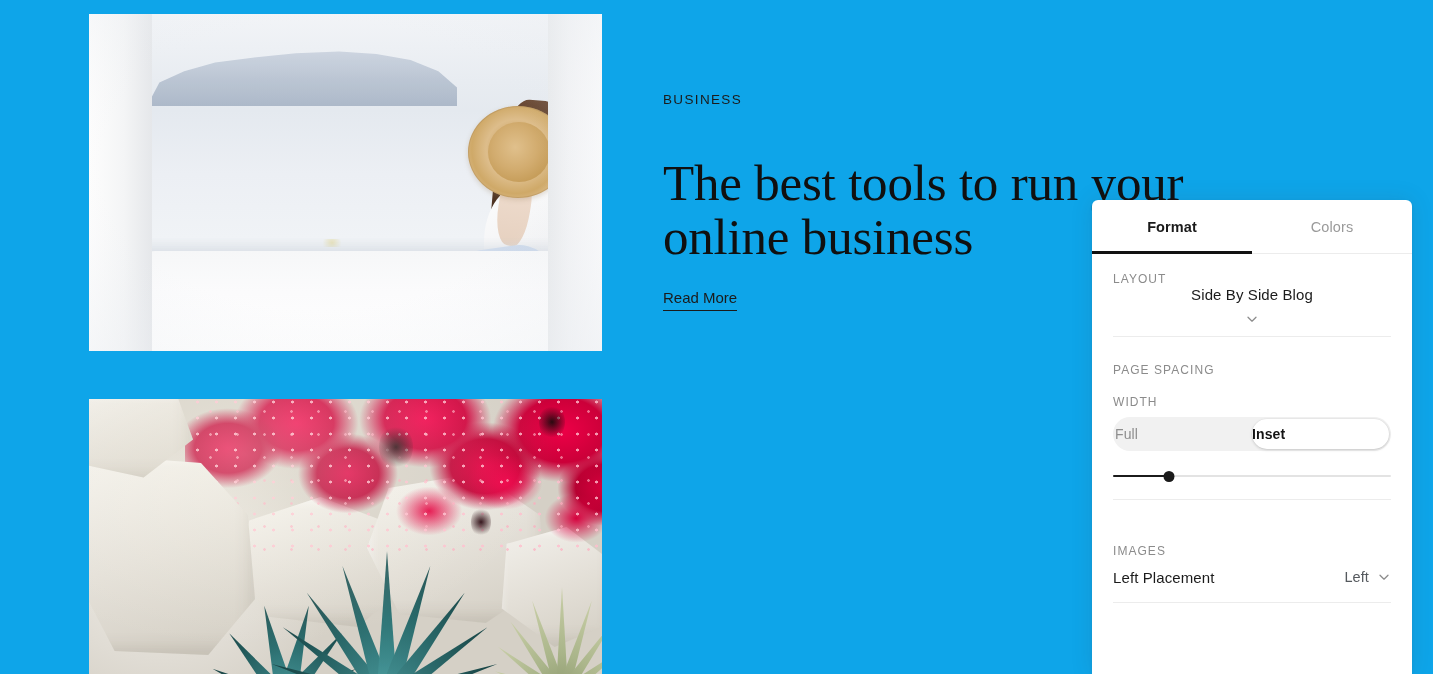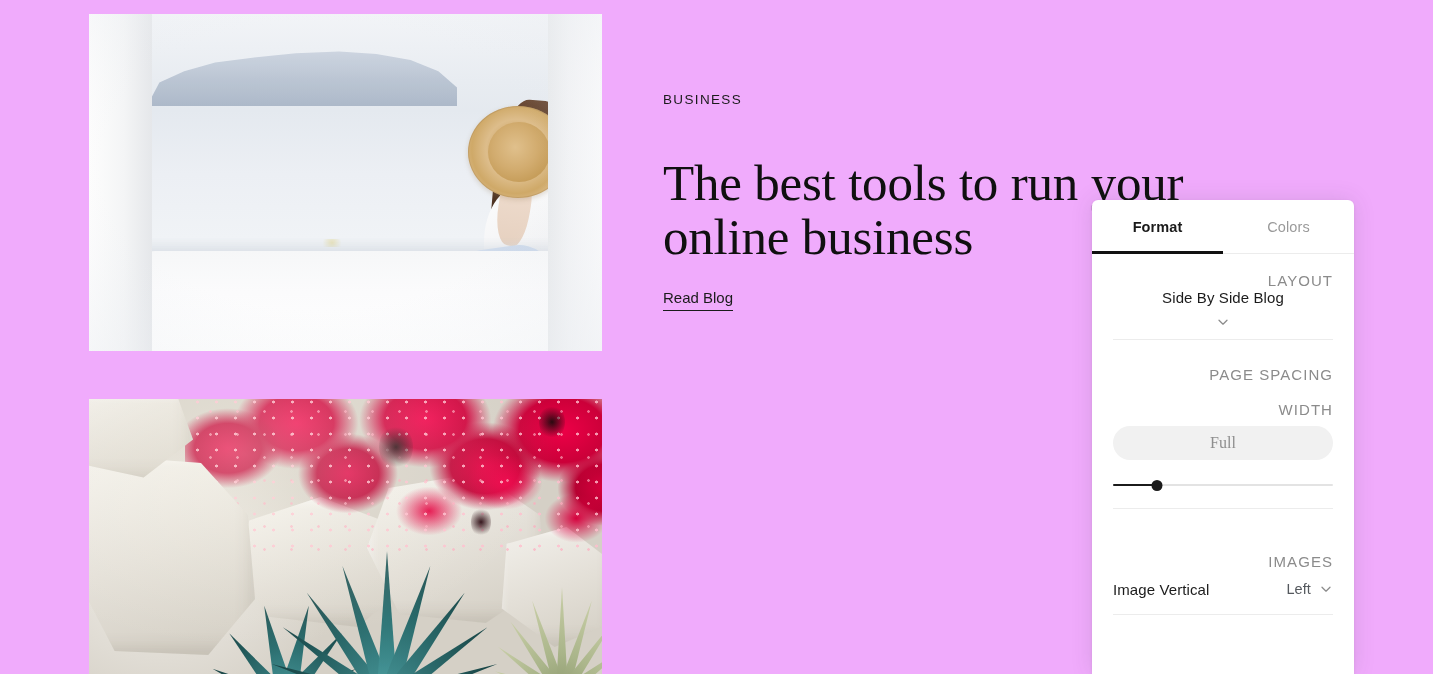--- a/index.html
+++ b/index.html
@@ -5,21 +5,21 @@
   * { box-sizing: border-box; margin: 0; padding: 0; }
   html, body {
     width: 1433px; height: 674px;
     background: #ffffff;
     font-family: "Liberation Sans", sans-serif;
     overflow: hidden;
   }
   #stage { position: relative; width: 1433px; height: 674px; background: #ffffff; }
 
   
-  .blog-canvas { position: absolute; inset: 0; background: #f0abfc; }
+  .blog-canvas { position: absolute; inset: 0; background: #0ea5e9; }
 
   .post { position: absolute; left: 0; right: 0; }
   .post-1 { top: 14px; }
   .post-2 { top: 399px; }
 
   .post-media {
     position: absolute; left: 89px; width: 513px;
     overflow: hidden; background: #eceff1;
   }
   .post-1 .post-media { top: 0; height: 337px; }
@@ -209,21 +209,21 @@
     background: linear-gradient(180deg,#c9cfa8 0%,#aab58a 60%,#8e9a70 100%);
     clip-path: polygon(50% 0%, 100% 86%, 50% 100%, 0% 86%);
   }
   .ph2 .sun {
     position: absolute; inset: 0;
     background: radial-gradient(ellipse at 30% 20%, rgba(255,252,240,.35) 0%, rgba(255,252,240,0) 62%);
   }
 
   
   .panel {
-    position: absolute; left: 1092px; top: 200px; width: 262px; height: 474px;
+    position: absolute; left: 1092px; top: 200px; width: 320px; height: 474px;
     background: #ffffff;
     border-radius: 6px 6px 0 0;
     box-shadow: 0 0 22px rgba(60,64,70,.13), 0 1px 3px rgba(60,64,70,.10);
     overflow: hidden;
   }
   .panel-tabs {
     display: flex; height: 54px; border-bottom: 1px solid #ececec;
     position: relative;
   }
   .tab {
@@ -232,42 +232,41 @@
     position: relative;
   }
   .tab.active { color: #1a1a1a; font-weight: 700; }
   .tab.active::after {
     content: ""; position: absolute; left: 0; right: 0; bottom: -1px;
     height: 3px; background: #111111;
   }
   .panel-body { padding: 0 21px; }
 
   .sec-label {
-    font-size: 15px; letter-spacing: 1.05px; color: #8b8b8b;
-    text-transform: uppercase; font-weight: 400; text-align: right;
+    font-size: 12px; letter-spacing: 1.05px; color: #8b8b8b;
+    text-transform: uppercase; font-weight: 400;
   }
   .row {
     display: flex; align-items: center; justify-content: space-between;
     height: 36px;
   }
   .row-title { font-size: 15px; color: #1b1b1b; letter-spacing: .1px; }
   .row-val { font-size: 14.5px; color: #55595e; letter-spacing: .1px; }
   .chev { width: 14px; height: 14px; display: inline-block; flex: 0 0 auto; }
   .chev svg { display: block; }
   .divider { height: 1px; background: #ececec; }
 
   .seg {
     display: flex; height: 34px; border-radius: 17px;
     background: #f1f1f1; padding: 2px; margin-top: 8px;
   }
   .seg-opt {
-    flex: 1; display: flex; align-items: center; justify-content: center;
-    font-size: 16px; color: #8e8e8e; border-radius: 15px; cursor: pointer;
+    flex: 1; display: flex; align-items: center; 
+    font-size: 14px; color: #8e8e8e; border-radius: 15px; cursor: pointer;
     letter-spacing: .1px;
-    font-family: Liberation Serif, serif;
   }
   .seg-opt.on {
     background: #ffffff; color: #141414; font-weight: 700;
     box-shadow: 0 1px 3px rgba(0,0,0,.16), 0 0 0 .5px rgba(0,0,0,.04);
   }
 
   .slider-wrap { height: 26px; display: flex; align-items: center; position: relative; }
   .slider-track {
     position: absolute; left: 0; right: 0; height: 2px; background: #e3e3e3; border-radius: 1px;
   }
@@ -306,21 +305,21 @@
           <div class="fig-leg"></div>
           <div class="ledge"></div>
           <div class="wall-left"></div>
           <div class="wall-right"></div>
           <div class="vignette"></div>
         </div>
       </div>
       <div class="post-body">
         <div class="post-cat">BUSINESS</div>
         <div class="post-title" style="max-width: 640px; margin-top: 48px;">The best tools to run your online business</div>
-        <div class="post-more">Read Blog</div>
+        <div class="post-more">Read More</div>
       </div>
     </div>
 
     <div class="post post-2">
       <div class="post-media">
         <div class="ph2">
           <div class="rockbed"></div>
           <div class="rock rk3"></div>
           <div class="rock rk4"></div>
           <div class="rock rk5"></div>
@@ -400,39 +399,42 @@
 
       <div class="sec-label">PAGE SPACING</div>
 
       <div class="sp-18"></div>
       <div class="sec-label">WIDTH</div>
 
       <div class="seg">
         <div class="seg-opt">
           <span>Full</span>
         </div>
+        <div class="seg-opt on">
+          <span>Inset</span>
+        </div>
       </div>
 
       <div class="sp-12"></div>
 
       <div class="slider-wrap">
         <div class="slider-track"></div>
         <div class="slider-fill" id="sliderFill" style="width: 20%;"></div>
         <div class="slider-thumb" id="sliderThumb" style="left: 20%;"></div>
       </div>
 
       <div class="sp-10"></div>
       <div class="divider"></div>
       <div class="sp-26"></div>
 
       <div class="sp-18"></div>
       <div class="sec-label">IMAGES</div>
 
       <div class="row" style="height:38px;">
-        <span class="row-title">Image Vertical</span>
+        <span class="row-title">Left Placement</span>
         <span style="display:flex;align-items:center;gap:8px;">
           <span class="row-val">Left</span>
           <span class="chev">
             <svg width="14" height="14" viewBox="0 0 14 14" fill="none">
               <path d="M3 5.2 L7 9.2 L11 5.2" stroke="#8c8c8c" stroke-width="1.25" stroke-linecap="round" stroke-linejoin="round"></path>
             </svg>
           </span>
         </span>
       </div>
 

